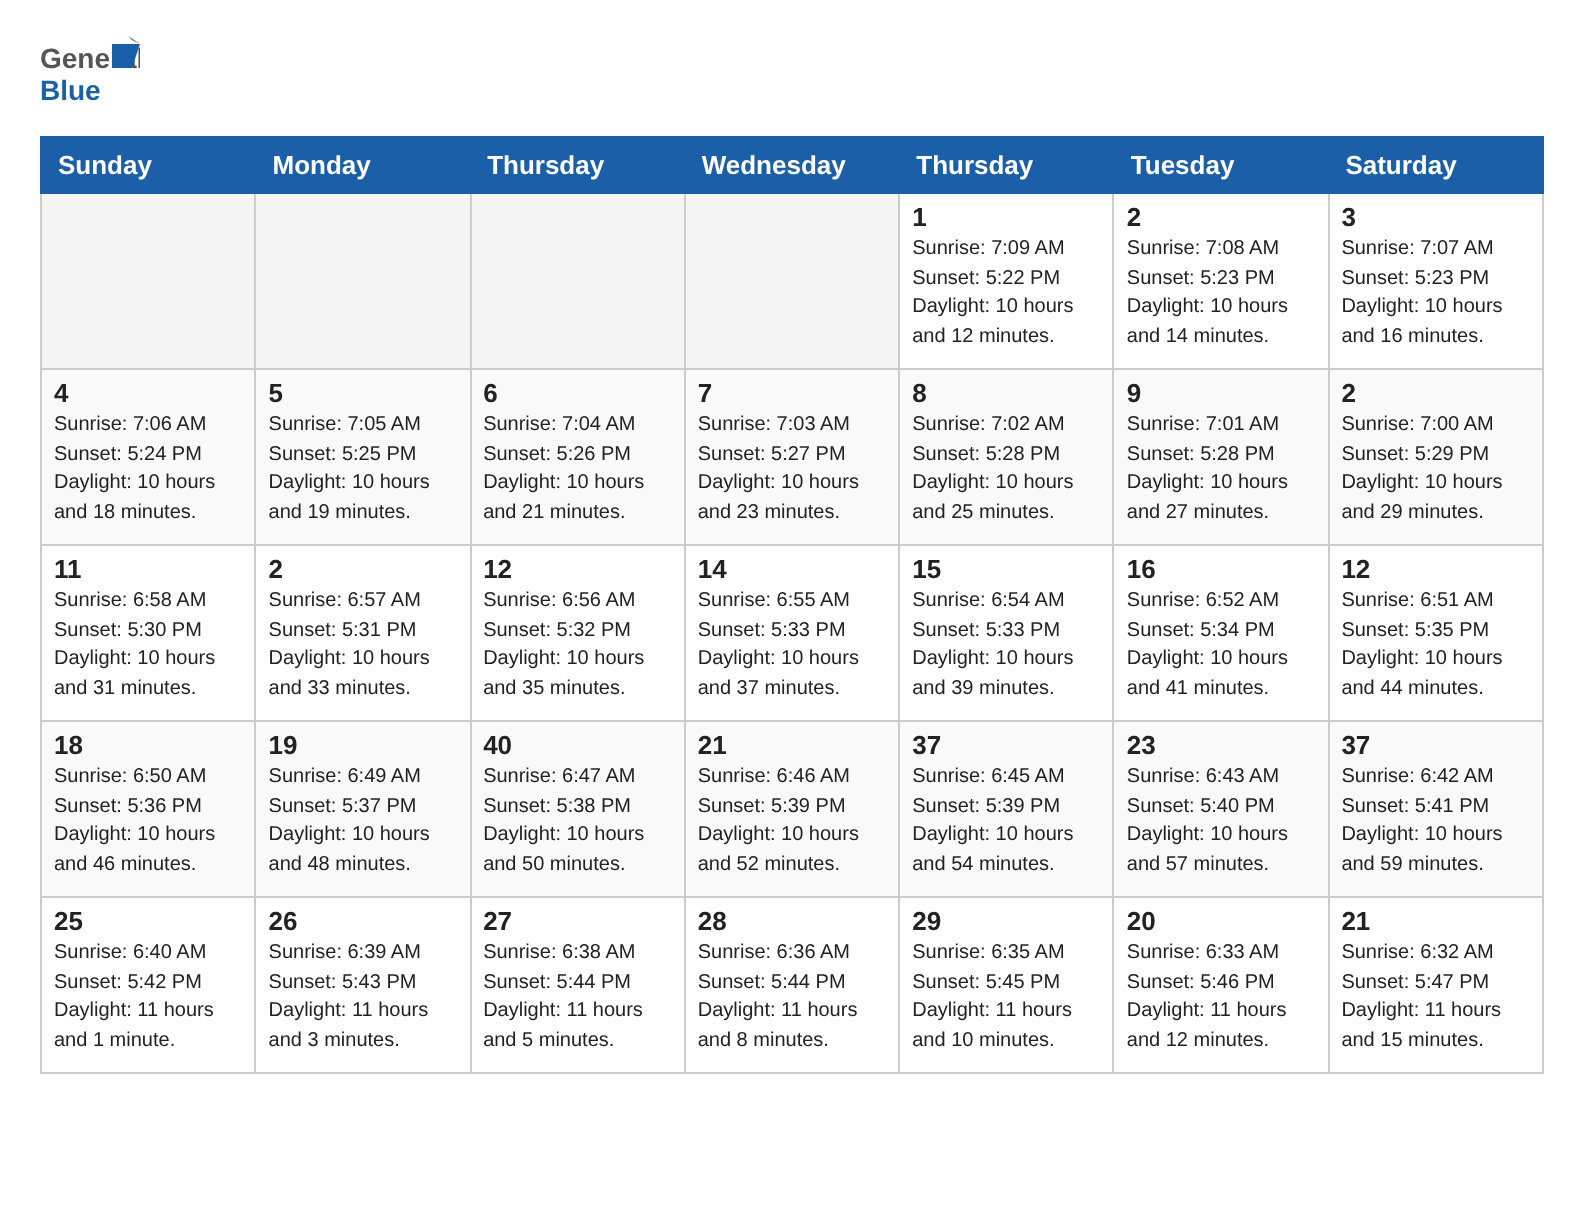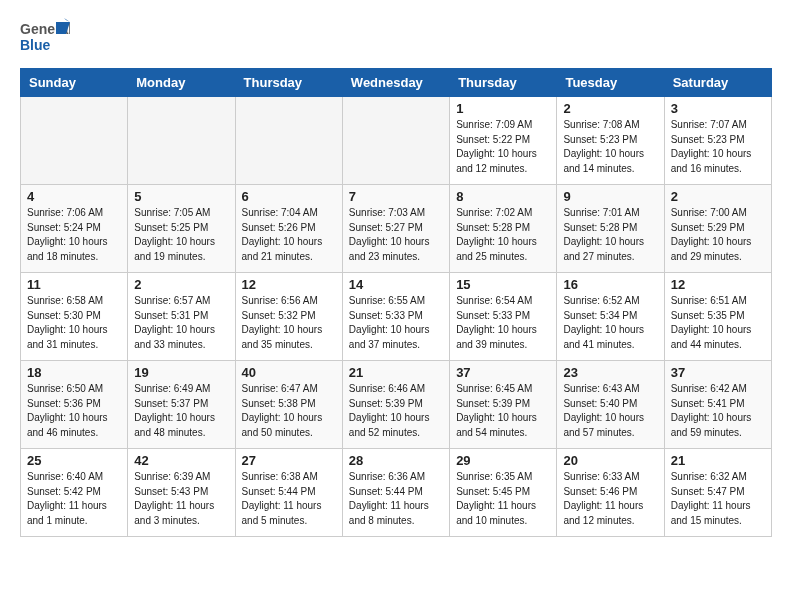--- a/index.html
+++ b/index.html
@@ -215,21 +215,21 @@
           <span class="day-number">37</span>
           <div class="day-info">Sunrise: 6:42 AM<br>Sunset: 5:41 PM<br>Daylight: 10 hours and 59 minutes.</div>
         </td>
       </tr>
       <tr>
         <td>
           <span class="day-number">25</span>
           <div class="day-info">Sunrise: 6:40 AM<br>Sunset: 5:42 PM<br>Daylight: 11 hours and 1 minute.</div>
         </td>
         <td>
-          <span class="day-number">42</span>
+          <span class="day-number">26</span>
           <div class="day-info">Sunrise: 6:39 AM<br>Sunset: 5:43 PM<br>Daylight: 11 hours and 3 minutes.</div>
         </td>
         <td>
           <span class="day-number">27</span>
           <div class="day-info">Sunrise: 6:38 AM<br>Sunset: 5:44 PM<br>Daylight: 11 hours and 5 minutes.</div>
         </td>
         <td>
           <span class="day-number">28</span>
           <div class="day-info">Sunrise: 6:36 AM<br>Sunset: 5:44 PM<br>Daylight: 11 hours and 8 minutes.</div>
         </td>

